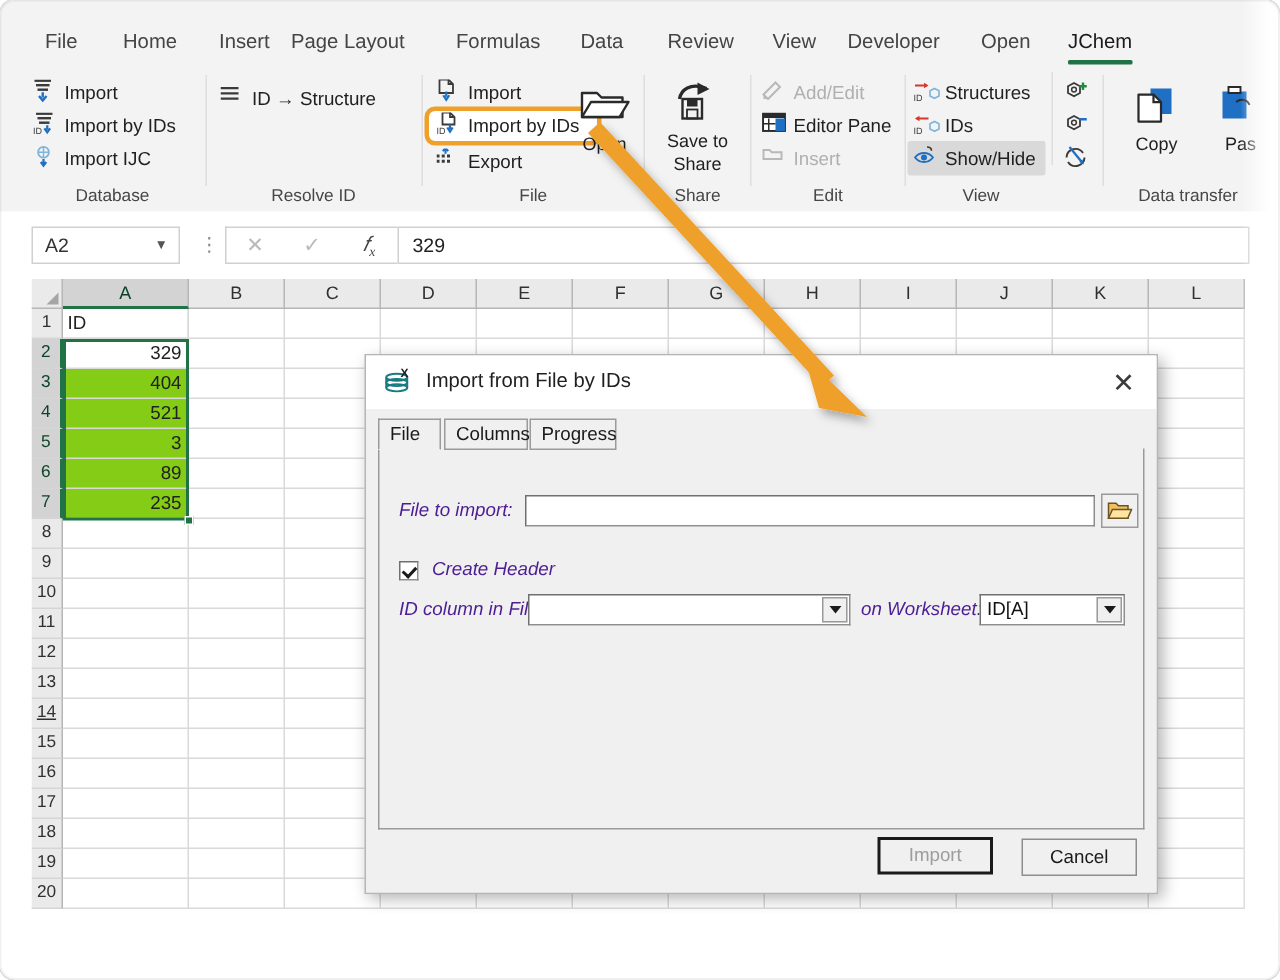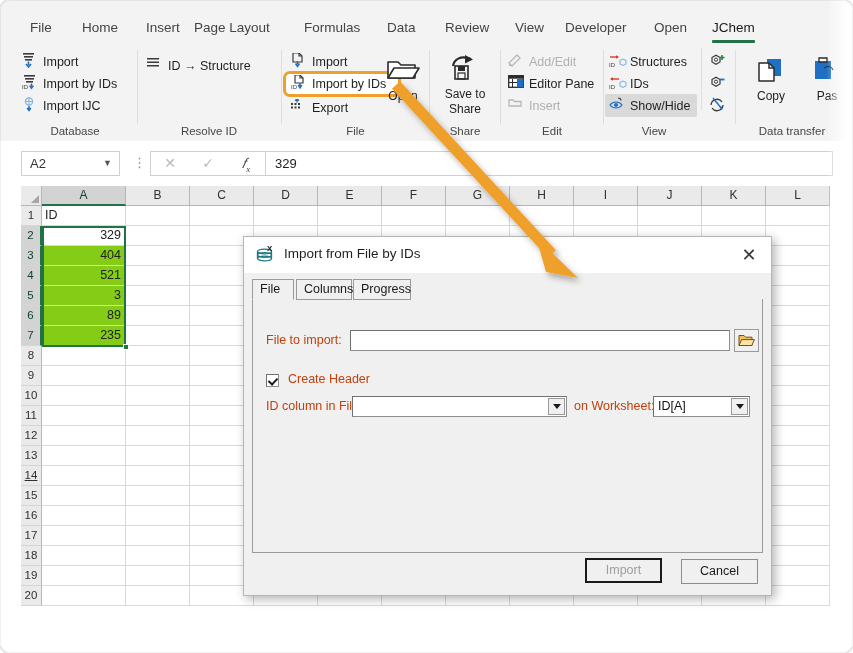--- a/index.html
+++ b/index.html
@@ -168,21 +168,21 @@
     border:1px solid #9a9a9a;background:#f0f0f0;box-sizing:border-box;
     font-size:12.5px;color:#1a1a1a;padding:0 7px;cursor:default;
   }
   .dtab.active{background:#f0f0f0;border-bottom:1px solid #f0f0f0;}
   .panel{
     position:absolute;left:8px;top:26px;right:8px;bottom:42px;
     border:1px solid #9a9a9a;border-top:none;background:#f0f0f0;box-sizing:border-box;
   }
   .panel-mask{position:absolute;left:0;top:-1px;width:42px;height:1px;background:#f0f0f0;}
   .flabel{
-    position:absolute;font-size:12.5px;color:#c2410c;white-space:nowrap;
+    position:absolute;font-size:12.5px;color:#4c1d95;white-space:nowrap;font-style:italic;
   }
   .tinput{
     position:absolute;height:21px;background:#ffffff;
     border:1px solid #8e8e8e;border-top-color:#707070;border-left-color:#707070;
     box-sizing:border-box;font-size:12.5px;color:#111;line-height:19px;padding-left:4px;
   }
   .browse{
     position:absolute;width:25px;height:23px;background:#f0f0f0;
     border:1px solid #9a9a9a;box-sizing:border-box;
     display:flex;align-items:center;justify-content:center;cursor:default;

